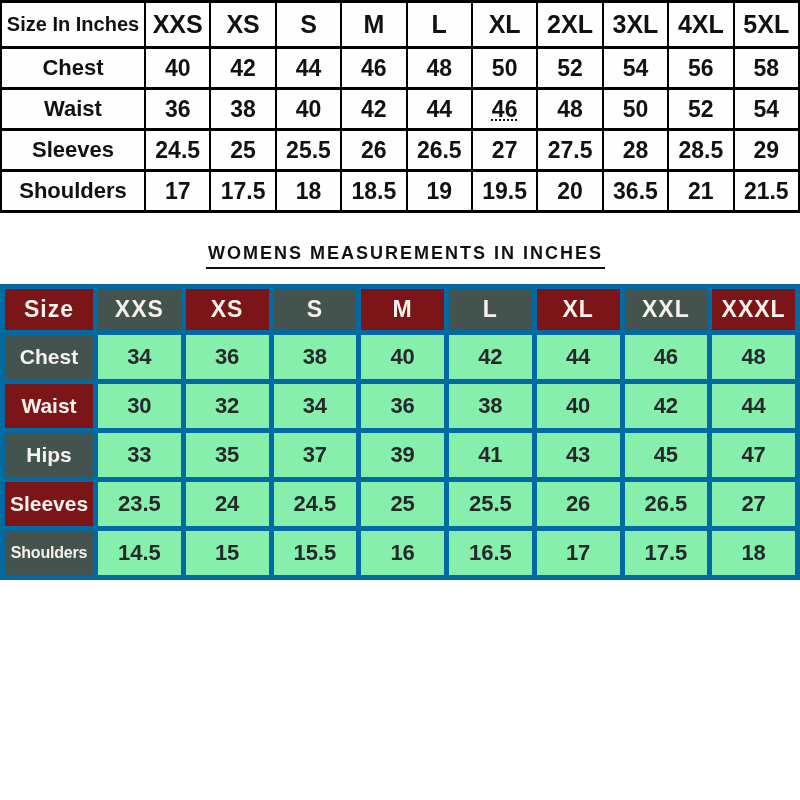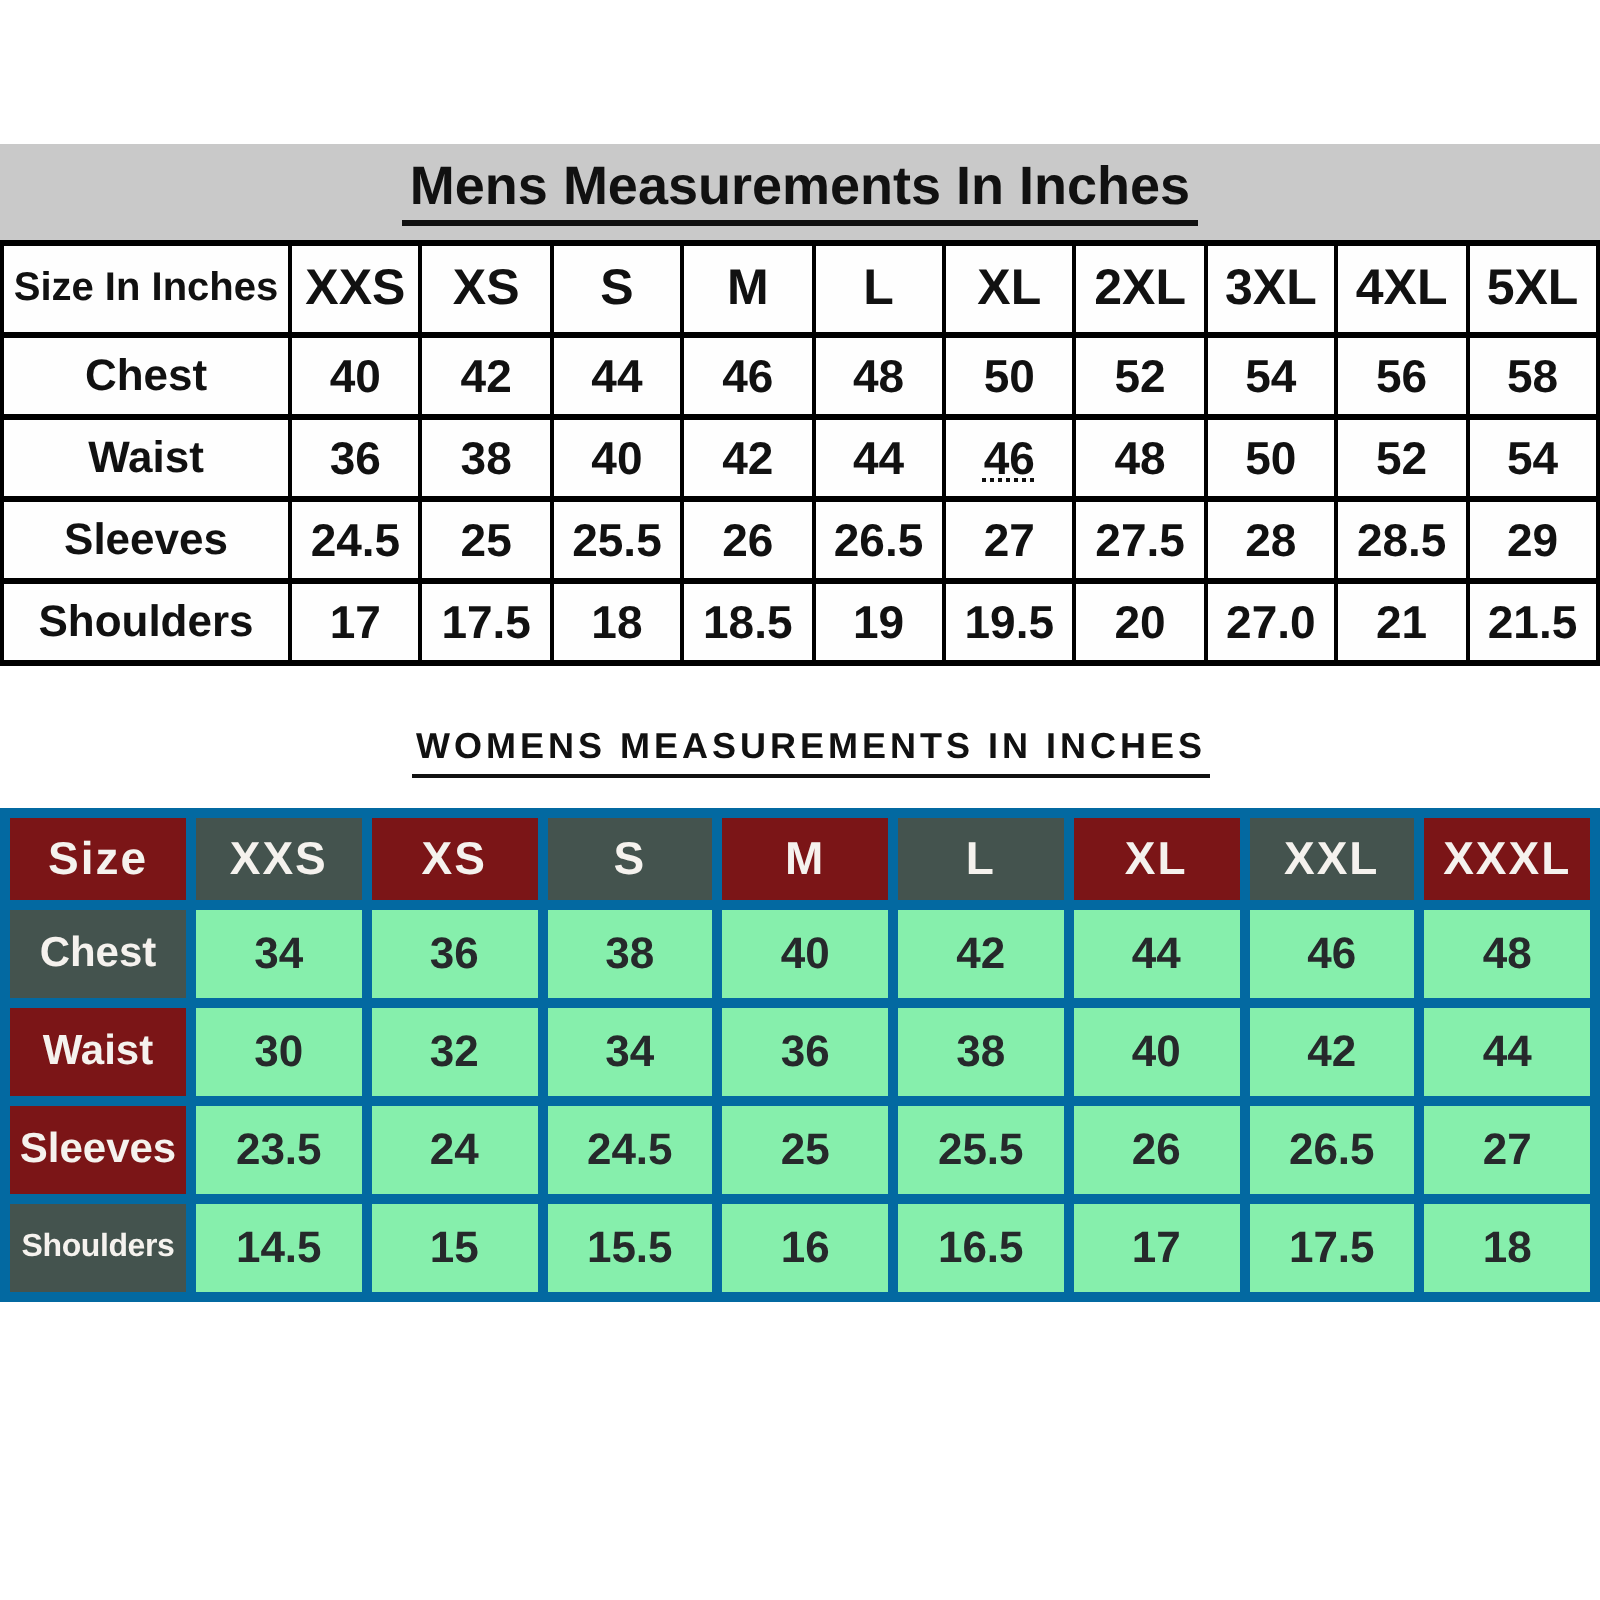--- a/index.html
+++ b/index.html
@@ -116,23 +116,20 @@
     font-weight: bold;
   }
   .cell-red  { background: var(--maroon, #7b1517); }
   .cell-teal { background: var(--teal, #44534e); }
 </style>
 </head>
 <body>
 
 <div class="page">
 
-  <div class="mens-band">
-    <span class="mens-title">Mens Measurements In Inches</span>
-  </div>
 
   <table class="mens">
     <thead>
       <tr id="mens-head-row">
         <th class="label-col">Size In Inches</th>
       <th>XXS</th>
           <th>XS</th>
           <th>S</th>
           <th>M</th>
           <th>L</th>
@@ -185,21 +182,21 @@
         </tr>
         <tr>
           <th>Shoulders</th>
           <td>17</td>
           <td>17.5</td>
           <td>18</td>
           <td>18.5</td>
           <td>19</td>
           <td>19.5</td>
           <td>20</td>
-          <td>27.0</td>
+          <td>36.5</td>
           <td>21</td>
           <td>21.5</td>
         </tr>
       </tbody>
   </table>
 
   <div class="womens-title-wrap">
     <span class="womens-title">WOMENS MEASUREMENTS IN INCHES</span>
   </div>
 
@@ -234,20 +231,31 @@
           <td>30</td>
           <td>32</td>
           <td>34</td>
           <td>36</td>
           <td>38</td>
           <td>40</td>
           <td>42</td>
           <td>44</td>
         </tr>
         <tr>
+          <th class="cell-teal">Hips</th>
+          <td>33</td>
+          <td>35</td>
+          <td>37</td>
+          <td>39</td>
+          <td>41</td>
+          <td>43</td>
+          <td>45</td>
+          <td>47</td>
+        </tr>
+        <tr>
           <th class="cell-red">Sleeves</th>
           <td>23.5</td>
           <td>24</td>
           <td>24.5</td>
           <td>25</td>
           <td>25.5</td>
           <td>26</td>
           <td>26.5</td>
           <td>27</td>
         </tr>

